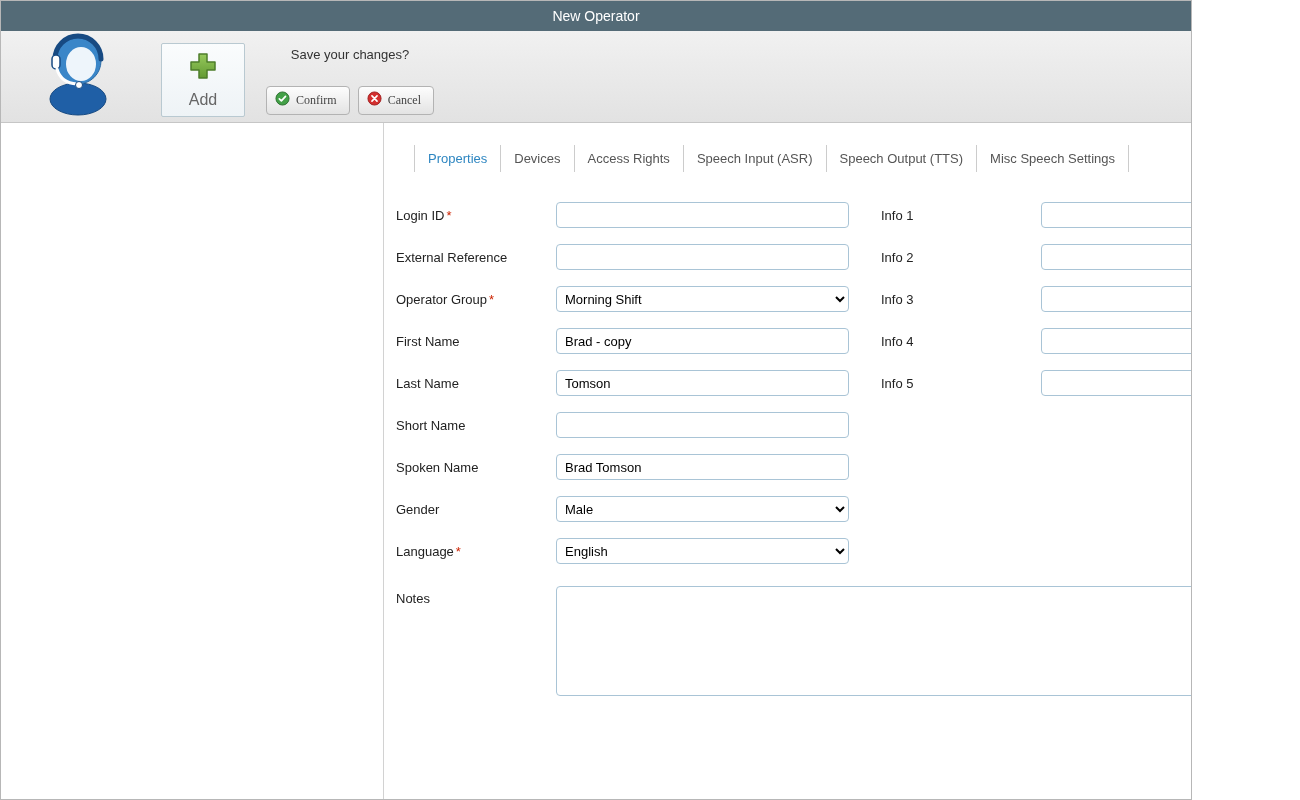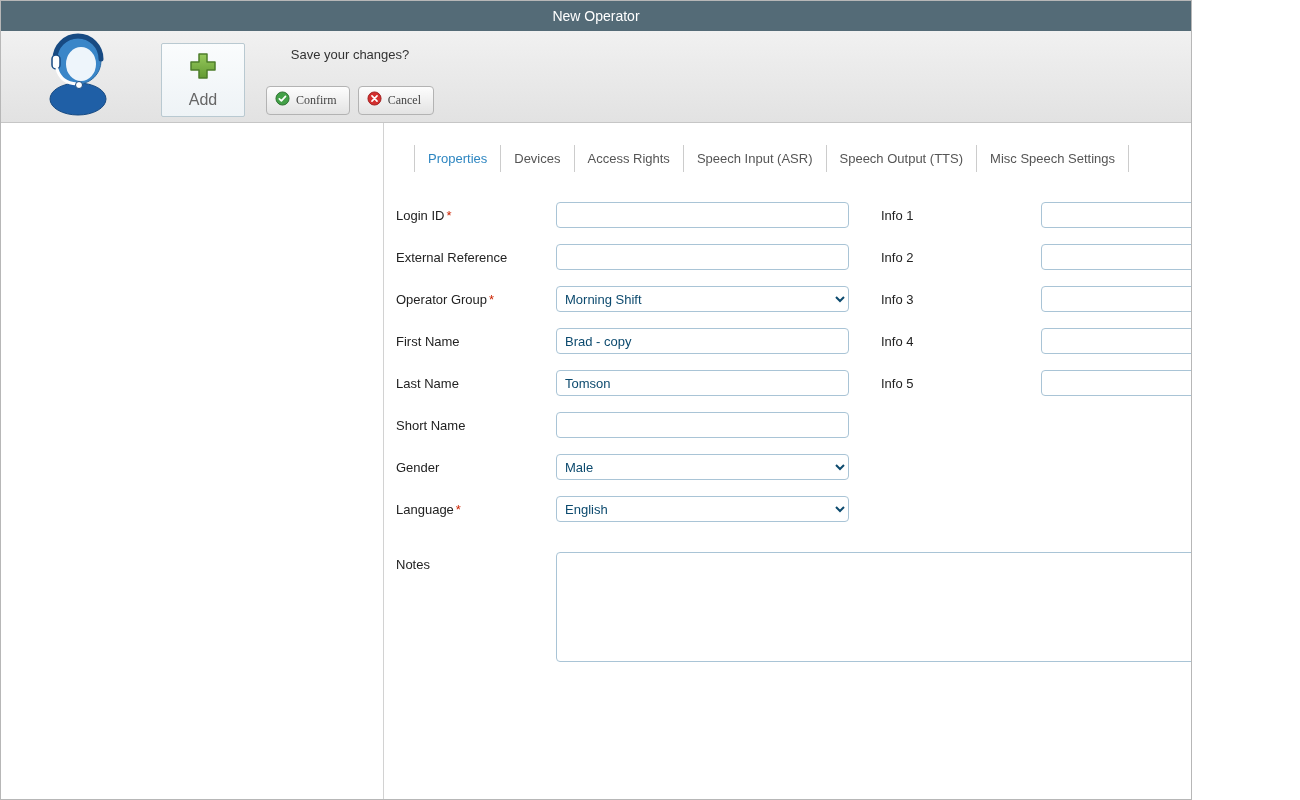--- a/index.html
+++ b/index.html
@@ -77,28 +77,28 @@
 
   
   .form { position: relative; margin-top: 30px; }
   .frow { display: flex; align-items: center; margin-bottom: 16px; }
   .frow .flabel { flex: 0 0 160px; font-size: 13px; color: #222; }
   .req { color: #cc2200; margin-left: 2px; font-size: 13px; }
   .txt, .sel {
     width: 293px; height: 26px;
     border: 1px solid #a9c4d6; border-radius: 4px;
     padding: 0 8px;
-    font-size: 13px; color: #0c4a6e;
+    font-size: 13px; color: #000000;
     background: #fff;
     font-family: "Liberation Sans", sans-serif;
   }
   .sel { padding: 0 4px; }
   .right-col { position: absolute; left: 485px; top: 0; }
   .right-col .txt { width: 240px; }
-  .frow.notes-row { align-items: flex-start; margin-top: 30px; }
+  .frow.notes-row { align-items: flex-start; margin-top: 22px; }
   .frow.notes-row .flabel { padding-top: 5px; }
   .notes-area {
     width: 726px; height: 110px;
     border: 1px solid #a9c4d6; border-radius: 4px;
     padding: 6px 8px;
     font-size: 13px; color: #333;
     font-family: "Liberation Sans", sans-serif;
   }
 </style>
 </head>
@@ -206,20 +206,24 @@
         <div class="frow">
           <span class="flabel">Last Name</span>
           <input class="txt" type="text" value="Tomson" style="">
         </div>
 
         <div class="frow">
           <span class="flabel">Short Name</span>
           <input class="txt" type="text" value="" style="">
         </div>
 
+        <div class="frow">
+          <span class="flabel">Spoken Name</span>
+          <input class="txt" type="text" value="Brad Tomson" style="">
+        </div>
 
         <div class="frow">
           <span class="flabel">Gender</span>
           <select class="sel">
             <option>Male</option>
           </select>
         </div>
 
         <div class="frow">
           <span class="flabel"><span>Language</span><span class="req">*</span></span>

